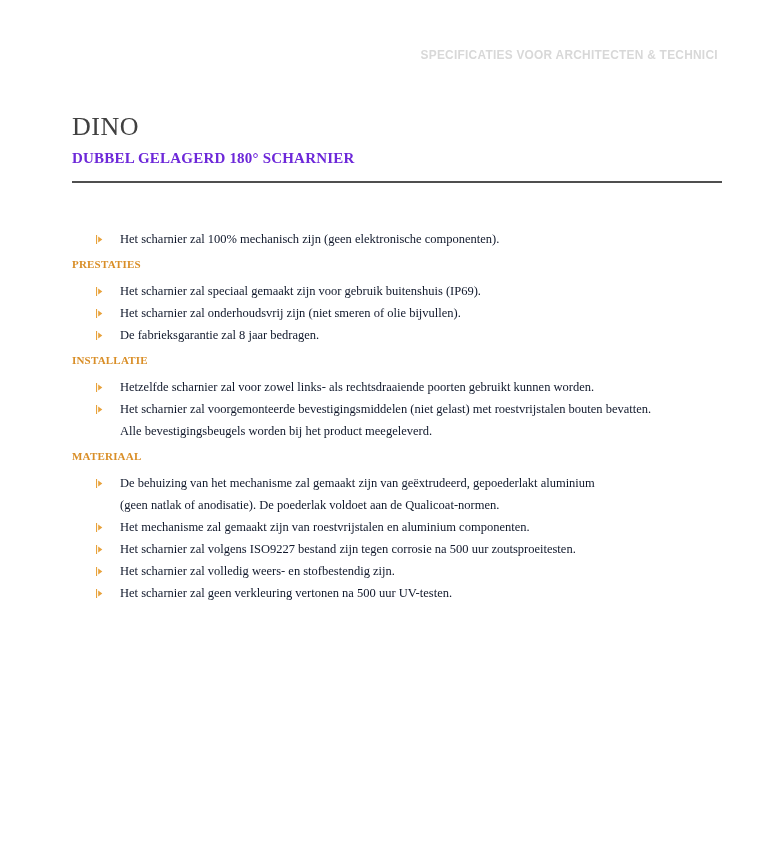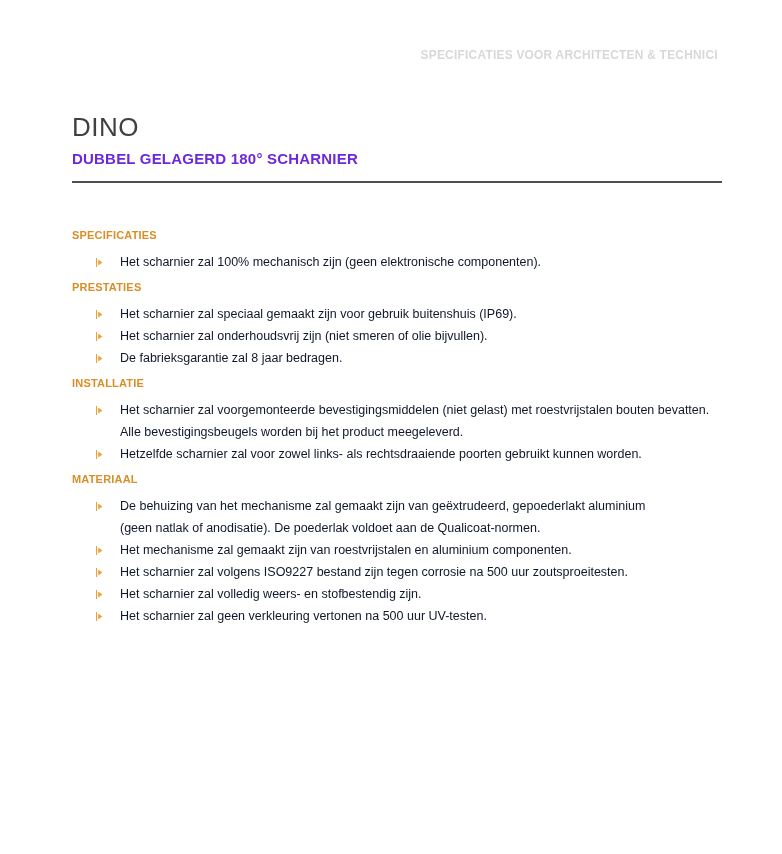--- a/index.html
+++ b/index.html
@@ -22,20 +22,21 @@
     color: #D8D8D8;
     transform: scaleX(0.88);
     transform-origin: right center;
     white-space: nowrap;
   }
   .content {
     position: absolute;
     left: 72px;
     top: 113px;
     width: 650px;
+    font-family: Liberation Serif, serif;
   }
   .doc-title {
     font-size: 26px;
     font-weight: normal;
     color: #404040;
     letter-spacing: 0.5px;
     line-height: 1.1;
   }
   .doc-subtitle {
     margin-top: 8px;
@@ -86,21 +87,20 @@
 <div class="header-note">SPECIFICATIES VOOR ARCHITECTEN &amp; TECHNICI</div>
 
 <div class="content">
   <div class="doc-title">DINO</div>
   <div class="doc-subtitle">DUBBEL GELAGERD 180° SCHARNIER</div>
   <hr class="title-divider">
 
   <div class="sections">
 
     <div class="section">
-      <div class="section-title">SPECIFICATIES</div>
       <ul class="item-list">
         <li class="list-item">
           <span class="bullet">
               <svg width="7" height="9" viewBox="0 0 7 9">
                 <rect x="0" y="0" width="1.1" height="9" fill="#E8A23B"></rect>
                 <path d="M2.2 1.4 L6.3 4.5 L2.2 7.6 Z" fill="#E8A23B"></path>
               </svg>
             </span>
           <span class="item-text">Het scharnier zal 100% mechanisch zijn (geen elektronische componenten).</span>
         </li>
@@ -136,39 +136,39 @@
               </svg>
             </span>
           <span class="item-text">De fabrieksgarantie zal 8 jaar bedragen.</span>
         </li>
       </ul>
     </div>
 
     <div class="section">
       <div class="section-title">INSTALLATIE</div>
       <ul class="item-list">
+        <li class="list-item">
+          <span class="bullet">
+              <svg width="7" height="9" viewBox="0 0 7 9">
+                <rect x="0" y="0" width="1.1" height="9" fill="#E8A23B"></rect>
+                <path d="M2.2 1.4 L6.3 4.5 L2.2 7.6 Z" fill="#E8A23B"></path>
+              </svg>
+            </span>
+          <span class="item-text">Hetzelfde scharnier zal voor zowel links- als rechtsdraaiende poorten gebruikt kunnen worden.</span>
+        </li>
         <li class="list-item">
           <span class="bullet">
               <svg width="7" height="9" viewBox="0 0 7 9">
                 <rect x="0" y="0" width="1.1" height="9" fill="#E8A23B"></rect>
                 <path d="M2.2 1.4 L6.3 4.5 L2.2 7.6 Z" fill="#E8A23B"></path>
               </svg>
             </span>
           <span class="item-text">Het scharnier zal voorgemonteerde bevestigingsmiddelen (niet gelast) met roestvrijstalen bouten bevatten.
 Alle bevestigingsbeugels worden bij het product meegeleverd.</span>
         </li>
-        <li class="list-item">
-          <span class="bullet">
-              <svg width="7" height="9" viewBox="0 0 7 9">
-                <rect x="0" y="0" width="1.1" height="9" fill="#E8A23B"></rect>
-                <path d="M2.2 1.4 L6.3 4.5 L2.2 7.6 Z" fill="#E8A23B"></path>
-              </svg>
-            </span>
-          <span class="item-text">Hetzelfde scharnier zal voor zowel links- als rechtsdraaiende poorten gebruikt kunnen worden.</span>
-        </li>
       </ul>
     </div>
 
     <div class="section">
       <div class="section-title">MATERIAAL</div>
       <ul class="item-list">
         <li class="list-item">
           <span class="bullet">
               <svg width="7" height="9" viewBox="0 0 7 9">
                 <rect x="0" y="0" width="1.1" height="9" fill="#E8A23B"></rect>

